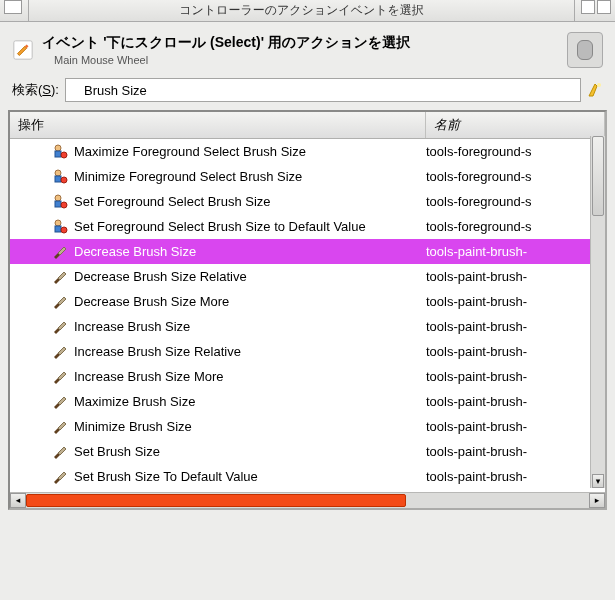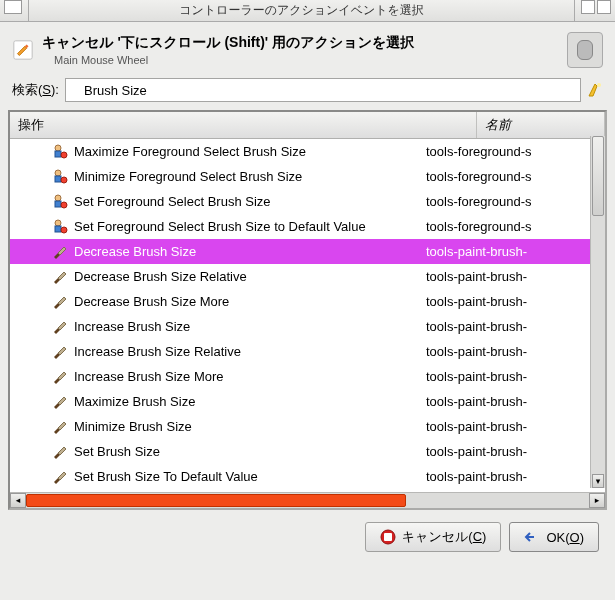--- a/index.html
+++ b/index.html
@@ -18,21 +18,21 @@
 .device-icon { width: 36px; height: 36px; background: #dcdcda; border: 1px solid #aaa; border-radius: 4px; display: flex; align-items: center; justify-content: center; }
 .device-icon::after { content:""; width:14px; height:18px; background:#bbb; border:1px solid #888; border-radius:6px; }
 .search-row { display: flex; align-items: center; gap: 6px; padding: 4px 4px 8px 4px; }
 .search-label { font-size: 13px; }
 .search-label u { text-decoration: underline; }
 .search-input { flex: 1; height: 24px; border: 1px solid #a5a5a3; background: #fff; padding: 0 18px; font-size: 13px; }
 .clear-icon { width: 16px; height: 16px; }
 .table-wrap { border: 2px solid #ababa9; border-top-color:#8a8a88; border-left-color:#8a8a88; background:#fff; height: 400px; display:flex; flex-direction:column; position:relative; }
 .cols { display:flex; background:linear-gradient(#f4f4f2,#dedede); border-bottom:1px solid #b0b0ae; }
 .col { padding:4px 8px; border-right:1px solid #c0c0be; font-size:13px; }
-.col1 { width:467px; } .col2 { flex:1;font-style:italic; }
+.col1 { width:416px; } .col2 { flex:1;font-style:italic; }
 .rows { flex:1; overflow:hidden; position:relative; }
 .row { display:flex; align-items:center; height:25px; border-bottom:1px solid transparent; }
 .row .row-icon { width:16px; height:16px; margin-left:42px; margin-right:6px; flex-shrink:0; }
 .row .row-label { width:352px; white-space:nowrap; overflow:hidden; }
 .row .row-name { flex:1; white-space:nowrap; overflow:hidden; padding-right:4px; }
 .row.selected { background:#d946ef; color:#fff; }
 .vscroll { position:absolute; right:0; top:24px; bottom:20px; width:15px; background:#dcdcda; border-left:1px solid #b8b8b6; }
 .vscroll .thumb { position:absolute; left:1px; right:1px; top:0; height:80px; background:linear-gradient(#f0f0ee,#d0d0ce); border:1px solid #999; border-radius:2px; }
 .vscroll .arrow { position:absolute; left:1px; right:1px; height:14px; background:linear-gradient(#f0f0ee,#d0d0ce); border:1px solid #999; text-align:center; font-size:9px; line-height:12px; }
 .vscroll .arrow.down { bottom:0; }
@@ -59,21 +59,21 @@
 </div>
 
 <div class="content">
   <div class="header-row">
     <svg class="header-icon" viewBox="0 0 24 24">
         <rect x="2" y="2" width="20" height="20" rx="2" fill="#fff" stroke="#bbb"></rect>
         <path d="M6 16 L14 8 L16 10 L8 18 Z" fill="#f4a030" stroke="#c07000"></path>
         <path d="M14 8 L16 6 L18 8 L16 10 Z" fill="#f07030"></path>
       </svg>
     <div class="header-text">
-      <div class="header-title">キャンセル '下にスクロール (Shift)' 用のアクションを選択</div>
+      <div class="header-title">イベント '下にスクロール (Select)' 用のアクションを選択</div>
       <div class="header-sub">Main Mouse Wheel</div>
     </div>
     <div class="device-icon"></div>
   </div>
 
   <div class="search-row">
     <span class="search-label"><span>検索(</span><u>S</u><span>):</span></span>
     <input class="search-input" value="Brush Size" style="">
     <svg class="clear-icon" viewBox="0 0 16 16">
         <path d="M2 14 L8 2 L10 4 L6 14 Z" fill="#f4c030" stroke="#c09000"></path>
@@ -210,28 +210,13 @@
     </div>
     <div class="hscroll">
       <div class="harrow">◂</div>
       <div class="htrack">
           <div class="hthumb"></div>
         </div>
       <div class="harrow">▸</div>
     </div>
   </div>
 
-  <div class="footer">
-    <button class="btn">
-      <svg class="btn-icon" viewBox="0 0 16 16">
-          <circle cx="8" cy="8" r="7" fill="#d42020" stroke="#901010"></circle>
-          <rect x="4" y="4" width="8" height="8" rx="1" fill="#fff"></rect>
-        </svg>
-      <span><span>キャンセル(</span><span class="u">C</span><span>)</span></span>
-    </button>
-    <button class="btn primary">
-      <svg class="btn-icon" viewBox="0 0 16 16">
-          <path d="M2 8 L10 8 M6 4 L2 8 L6 12" stroke="#3060c0" stroke-width="2" fill="none"></path>
-        </svg>
-      <span><span>OK(</span><span class="u">O</span><span>)</span></span>
-    </button>
-  </div>
 </div>
 
 </body></html>

